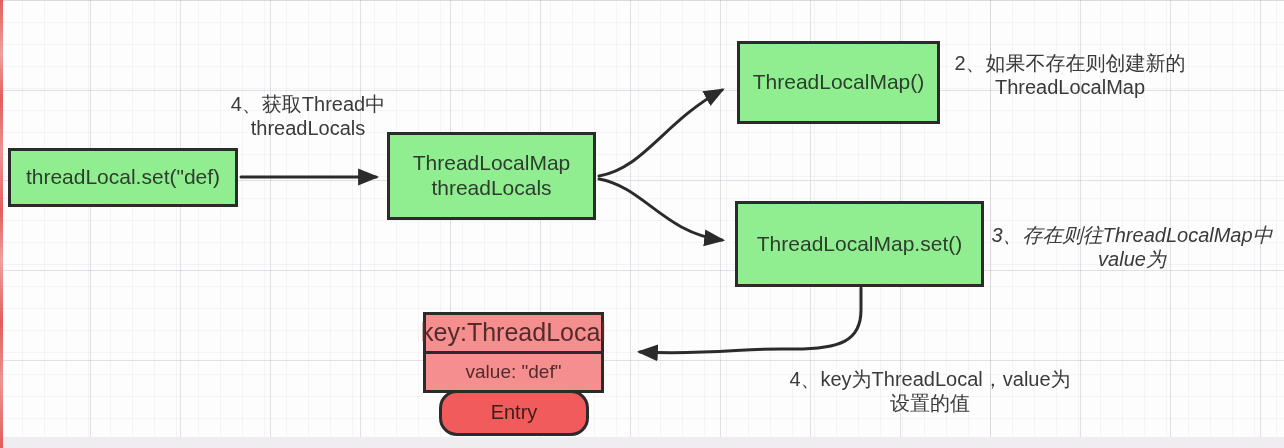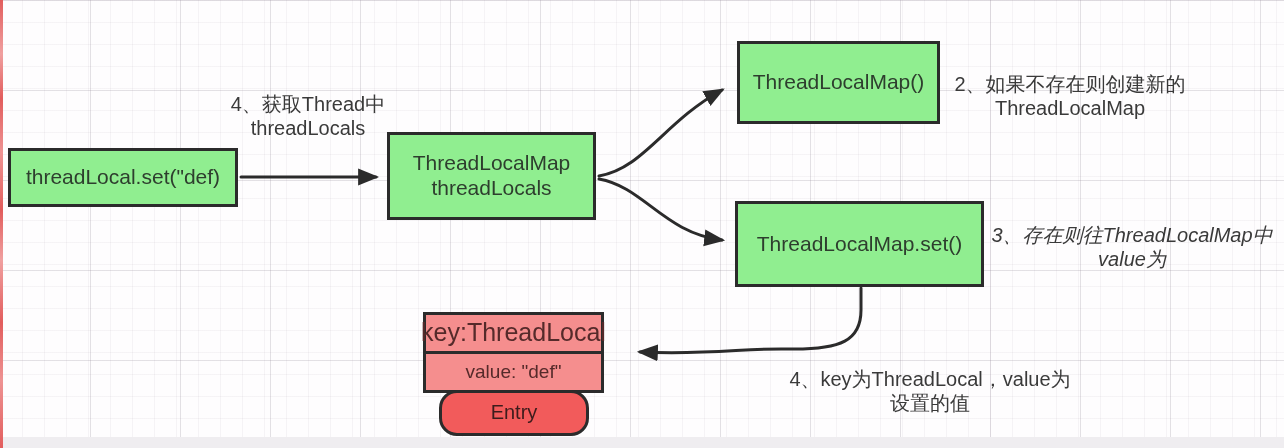--- a/index.html
+++ b/index.html
@@ -55,21 +55,21 @@
   #node-entry-value     { left: 423px; top: 351px; width: 181px; height: 42px; font-size: 19px; }
   #node-entry           { left: 439px; top: 390px; width: 150px; height: 46px; font-size: 20px; }
 
   .annotation {
     position: absolute; z-index: 2;
     color: #3a3a3a; font-size: 20px; line-height: 24px;
     text-align: center;
   }
   .annotation span { display: block; }
   #annotation-step1 { left: 210px; top: 92px;  width: 196px; }
-  #annotation-step2 { left: 945px; top: 72px;  width: 250px; }
+  #annotation-step2 { left: 945px; top: 51px;  width: 250px; }
   #annotation-step3 { left: 980px; top: 223px; width: 304px; font-style: italic; }
   #annotation-step4 { left: 765px; top: 367px; width: 330px; }
 </style>
 </head>
 <body>
 
 <div id="canvas">
 
   <div class="edge-line-left"></div>
   <div class="bottom-bar"></div>

